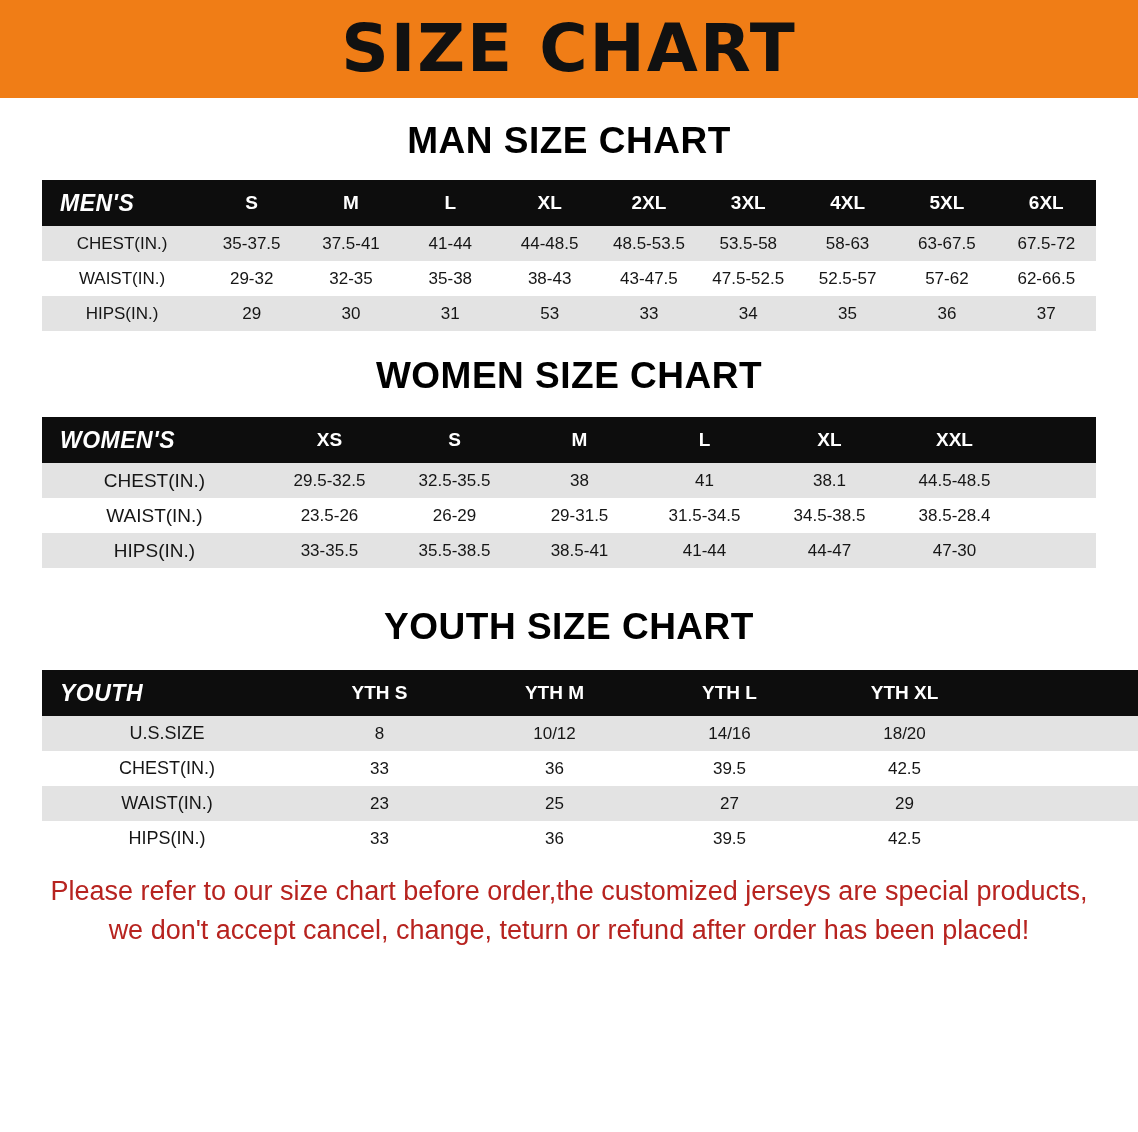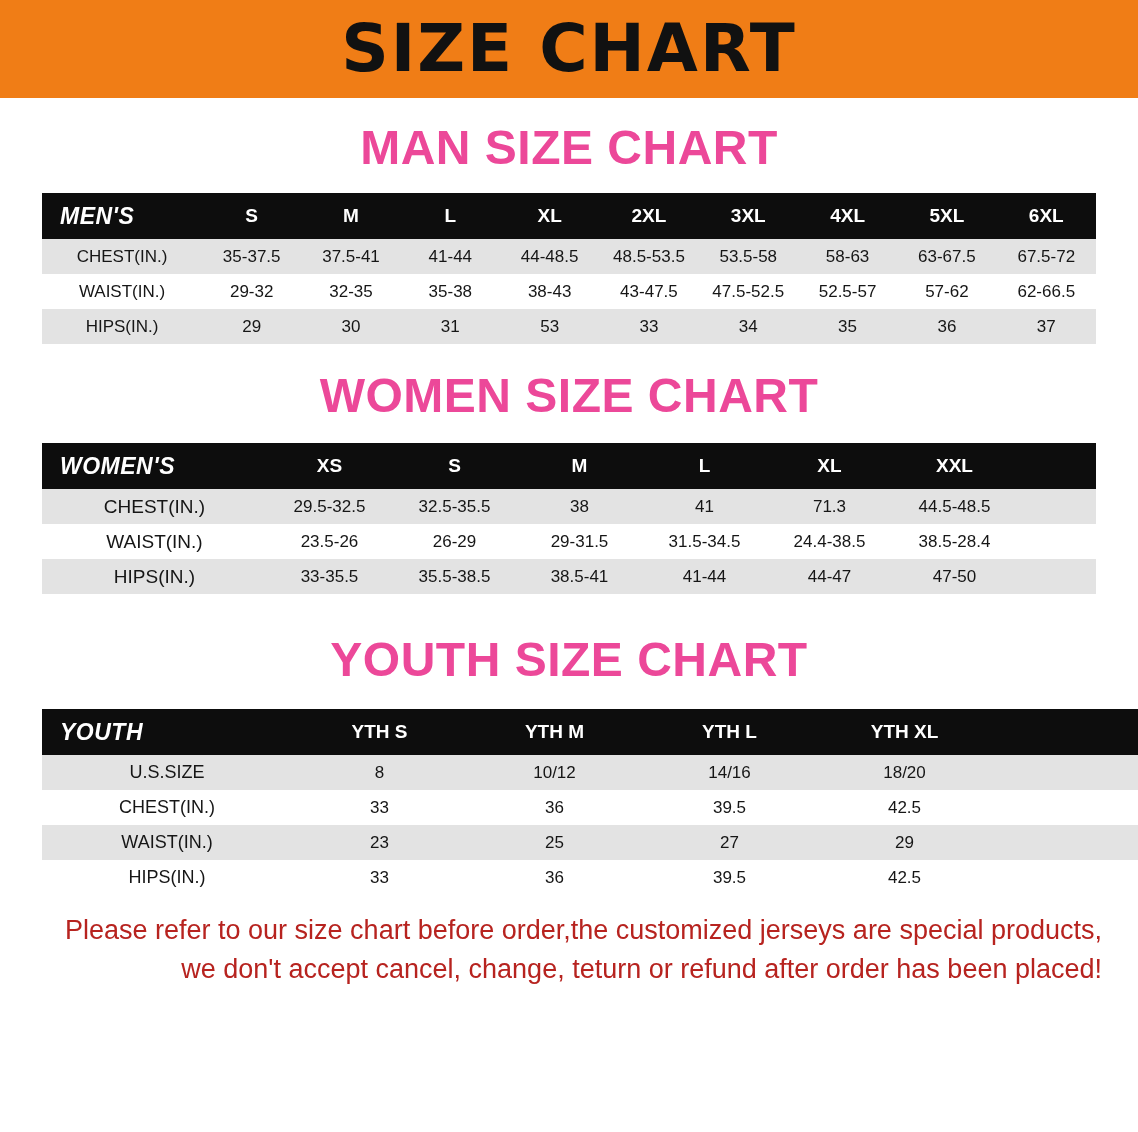--- a/index.html
+++ b/index.html
@@ -38,22 +38,22 @@
     letter-spacing: 2px;
     color: #111111;
     line-height: 1;
   }
 
   
   .section-title {
     text-align: center;
     font-family: "Liberation Sans", sans-serif;
     font-weight: bold;
-    font-size: 48px;
-    color: #ec4899;
+    font-size: 37px;
+    color: #000000;
     letter-spacing: 0.5px;
   }
   .t-man   { margin-top: 22px; }
   .t-women { margin-top: 24px; }
   .t-youth { margin-top: 38px; }
 
   
   .table-wrap {
     margin: 0 42px;
   }
@@ -119,21 +119,21 @@
   .spacer-women { height: 20px; }
   .spacer-youth { height: 22px; }
 
   
   .note {
     margin: 16px 36px 0 36px;
     color: #b7231f;
     font-size: 27px;
     line-height: 1.45;
     font-family: "Liberation Sans", sans-serif;
-    text-align: right;
+    text-align: center;
   }
   .note span { display: block; }
 </style>
 </head>
 <body>
 
 <div class="page">
 
   <div class="banner">
     <div class="banner-title">SIZE CHART</div>
@@ -236,42 +236,42 @@
           <th></th>
         </tr>
       </thead>
       <tbody>
         <tr class="band-grey">
           <td class="rowlabel">CHEST(IN.)</td>
           <td>29.5-32.5</td>
           <td>32.5-35.5</td>
           <td>38</td>
           <td>41</td>
-          <td>71.3</td>
+          <td>38.1</td>
           <td>44.5-48.5</td>
           <td></td>
         </tr>
         <tr class="band-white">
           <td class="rowlabel">WAIST(IN.)</td>
           <td>23.5-26</td>
           <td>26-29</td>
           <td>29-31.5</td>
           <td>31.5-34.5</td>
-          <td>24.4-38.5</td>
+          <td>34.5-38.5</td>
           <td>38.5-28.4</td>
           <td></td>
         </tr>
         <tr class="band-grey">
           <td class="rowlabel">HIPS(IN.)</td>
           <td>33-35.5</td>
           <td>35.5-38.5</td>
           <td>38.5-41</td>
           <td>41-44</td>
           <td>44-47</td>
-          <td>47-50</td>
+          <td>47-30</td>
           <td></td>
         </tr>
       </tbody>
     </table>
   </div>
 
   <div class="section-title t-youth">YOUTH SIZE CHART</div>
   <div class="spacer-youth"></div>
   <div class="table-wrap">
     <table class="sizetable youth">

